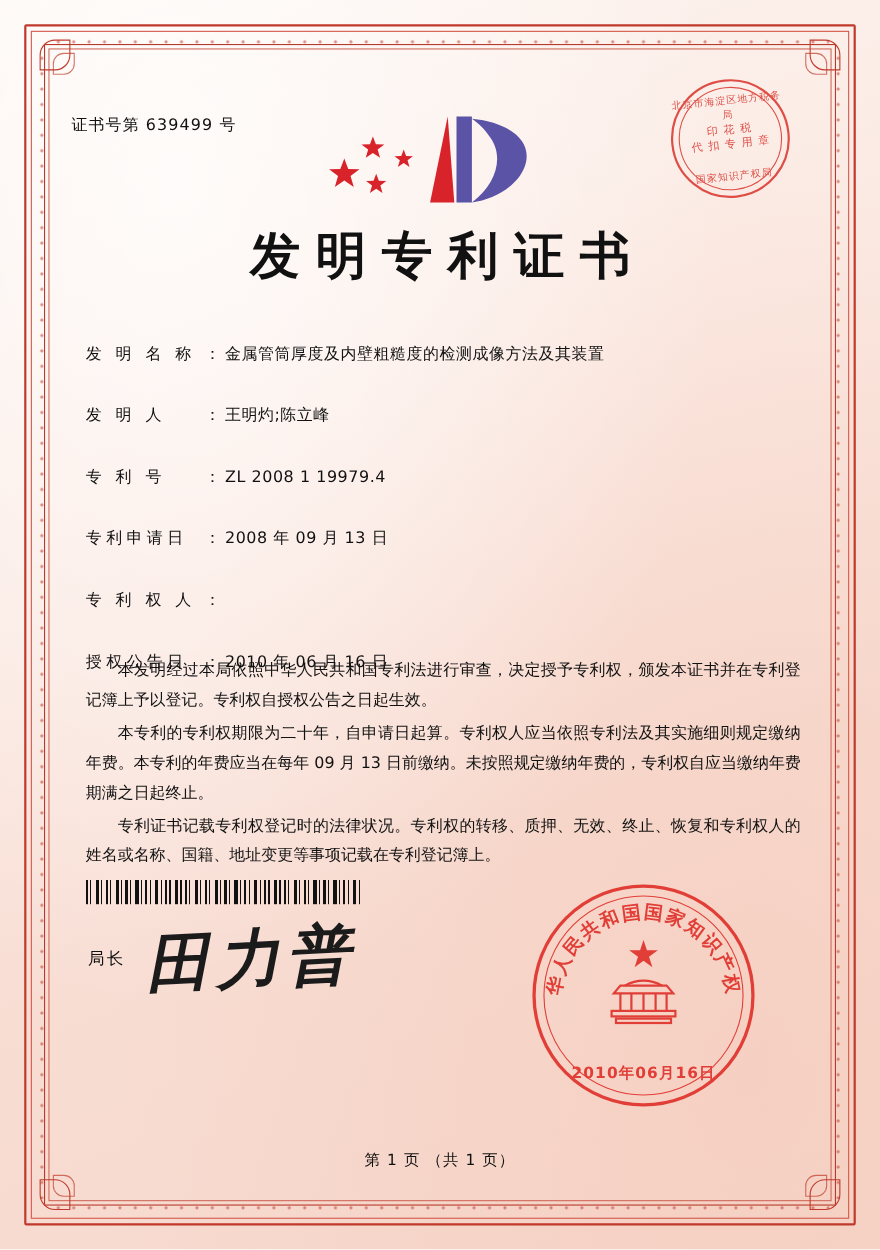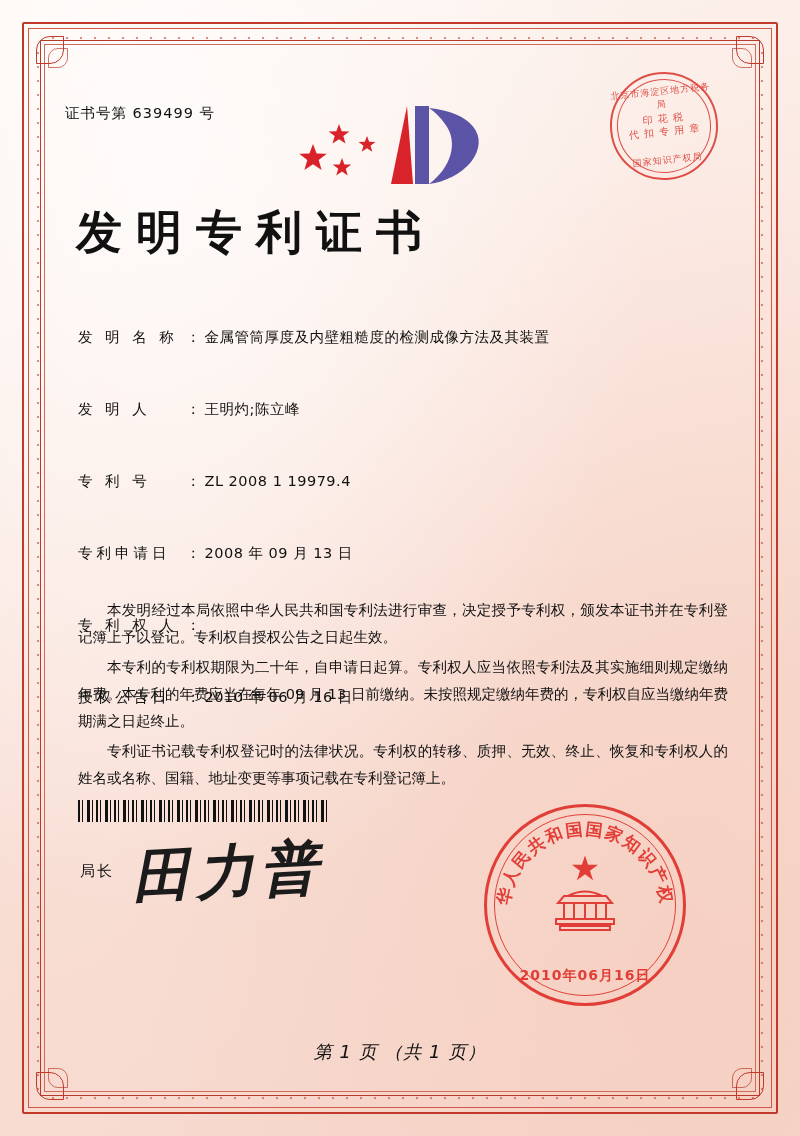--- a/index.html
+++ b/index.html
@@ -159,21 +159,21 @@
     transform: translateX(-50%);
     width: 210px;
     height: 92px;
   }
 
   .title {
     position: absolute;
     left: 0;
     right: 0;
     top: 140px;
-    text-align: left;
+    text-align: center;
     font-size: 46px;
     letter-spacing: 14px;
     font-weight: 700;
     color: #111;
     text-indent: 14px;
     font-family: "DejaVu Sans", "Liberation Sans", sans-serif;
   }
 
   .fields {
     position: absolute;
@@ -186,21 +186,20 @@
     align-items: baseline;
     margin-bottom: 37px;
     font-size: 14.5px;
     color: #111;
   }
   .field-label {
     width: 108px;
     flex: 0 0 108px;
     letter-spacing: 4px;
     white-space: nowrap;
-    margin-top: 16px;
   }
   .field-colon {
     flex: 0 0 auto;
     padding-right: 4px;
   }
   .field-value {
     flex: 1 1 auto;
     letter-spacing: .5px;
   }
 
@@ -324,24 +323,23 @@
     color: #e0322c;
     font-weight: 700;
   }
 
   .page-footer {
     position: absolute;
     left: 0;
     right: 0;
     bottom: 10px;
     text-align: center;
-    font-size: 18px;
-    color: #111;
-    letter-spacing: 1px;
-    font-style: italic;
+    font-size: 14px;
+    color: #111;
+    letter-spacing: 1px;
   }
 </style>
 </head>
 <body>
 
 <div class="page">
   <div class="paper-tint"></div>
 
   <div class="border-outer"></div>
   <div class="border-inner"></div>

